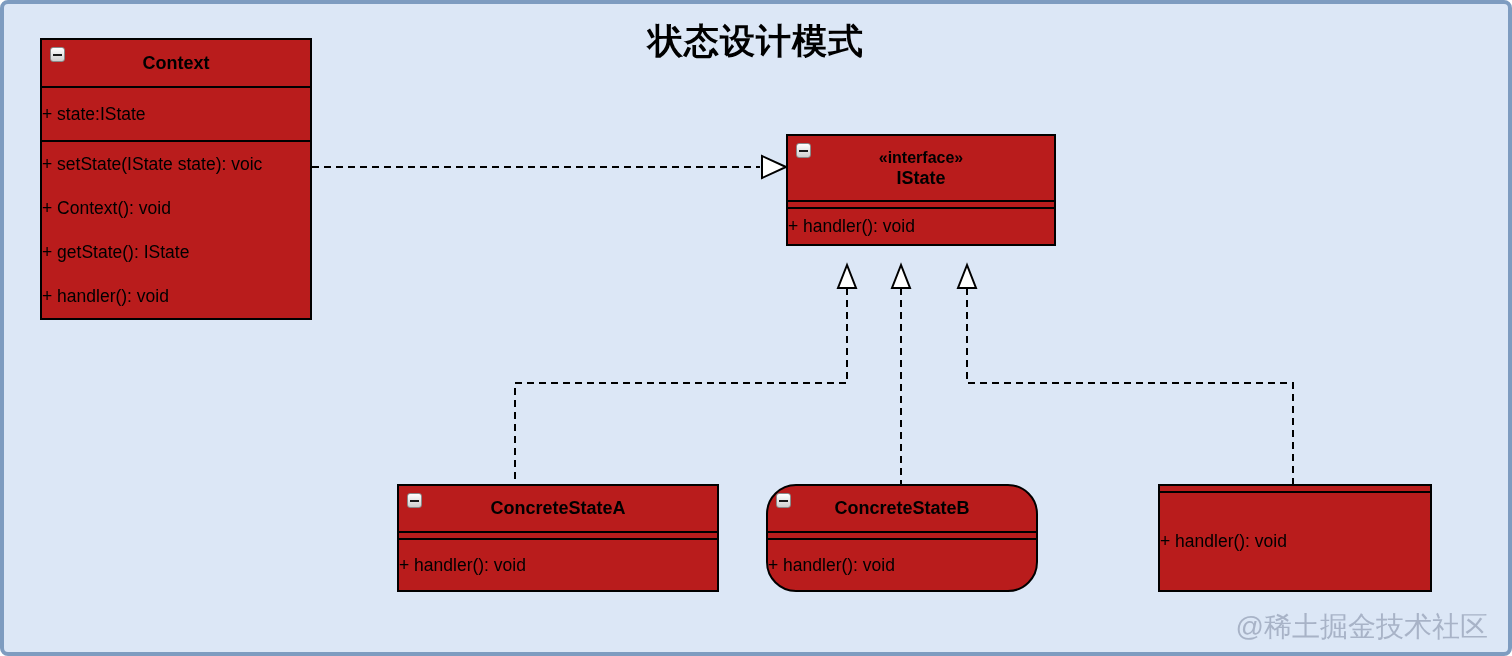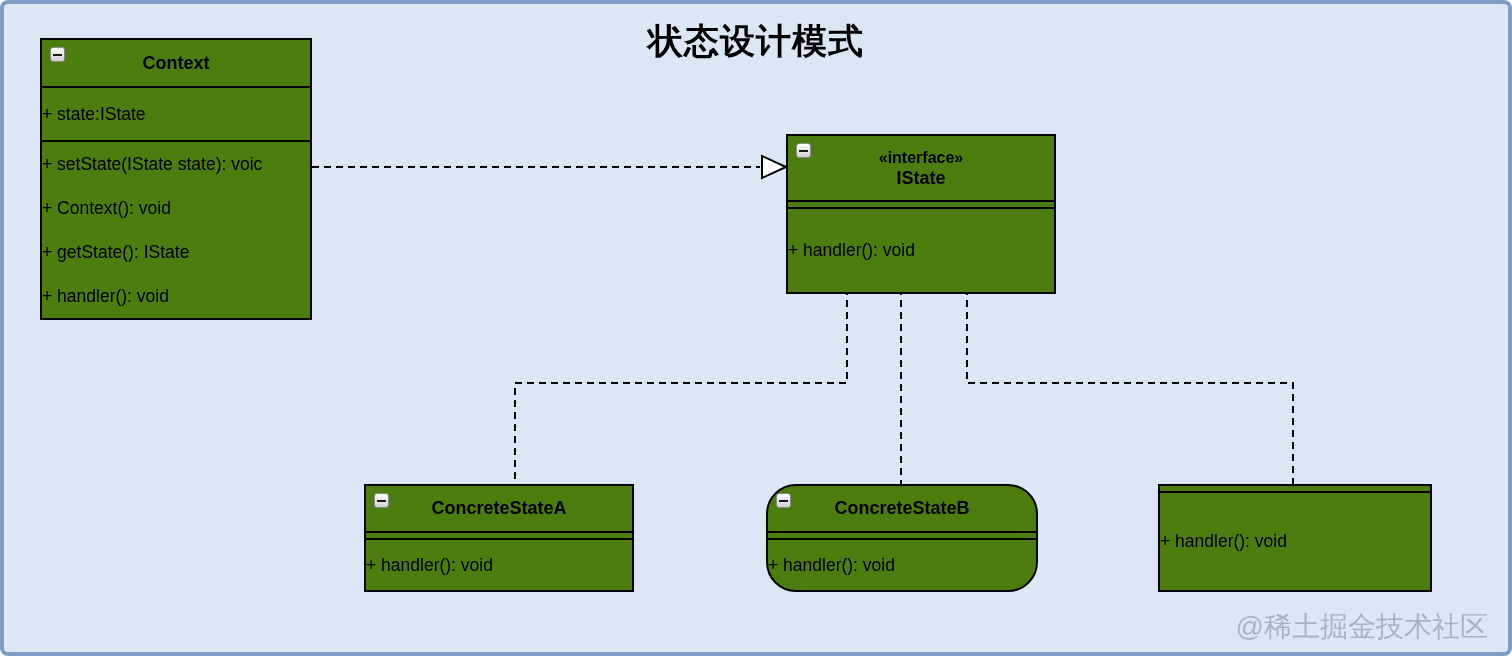--- a/index.html
+++ b/index.html
@@ -21,21 +21,21 @@
     left: 0;
     width: 100%;
     text-align: center;
     font-size: 35px;
     font-weight: bold;
     letter-spacing: 1px;
   }
   .uml-box {
     position: absolute;
     box-sizing: border-box;
-    background: #4d7c0f;
+    background: #b91c1c;
     border: 2px solid #000;
     display: flex;
     flex-direction: column;
   }
   .uml-header {
     position: relative;
     flex: 0 0 auto;
     display: flex;
     flex-direction: column;
     align-items: center;
@@ -94,23 +94,23 @@
     bottom: 6px;
     font-size: 28px;
     color: rgba(125, 136, 161, 0.55);
     text-align: right;
   }
 
   
   #box-context { left: 36px; top: 34px; width: 272px; height: 282px; }
   #box-context .uml-header { height: 46px; }
   #box-context .attrs { height: 54px; }
-  #box-istate { left: 782px; top: 130px; width: 270px; height: 160px; }
+  #box-istate { left: 782px; top: 130px; width: 270px; height: 112px; }
   #box-istate .uml-header { height: 64px; }
-  #box-stateA { left: 360px; top: 480px; width: 270px; height: 108px; justify-content: center; }
+  #box-stateA { left: 393px; top: 480px; width: 322px; height: 108px; justify-content: center; }
   #box-stateB { left: 762px; top: 480px; width: 272px; height: 108px; border-radius: 30px; }
   #box-stateC { left: 1154px; top: 480px; width: 274px; height: 108px; }
   .concrete .uml-header { height: 45px; }
   .methods { flex: 1 1 auto; }
 </style>
 </head>
 <body>
 
 <div id="canvas">
 

